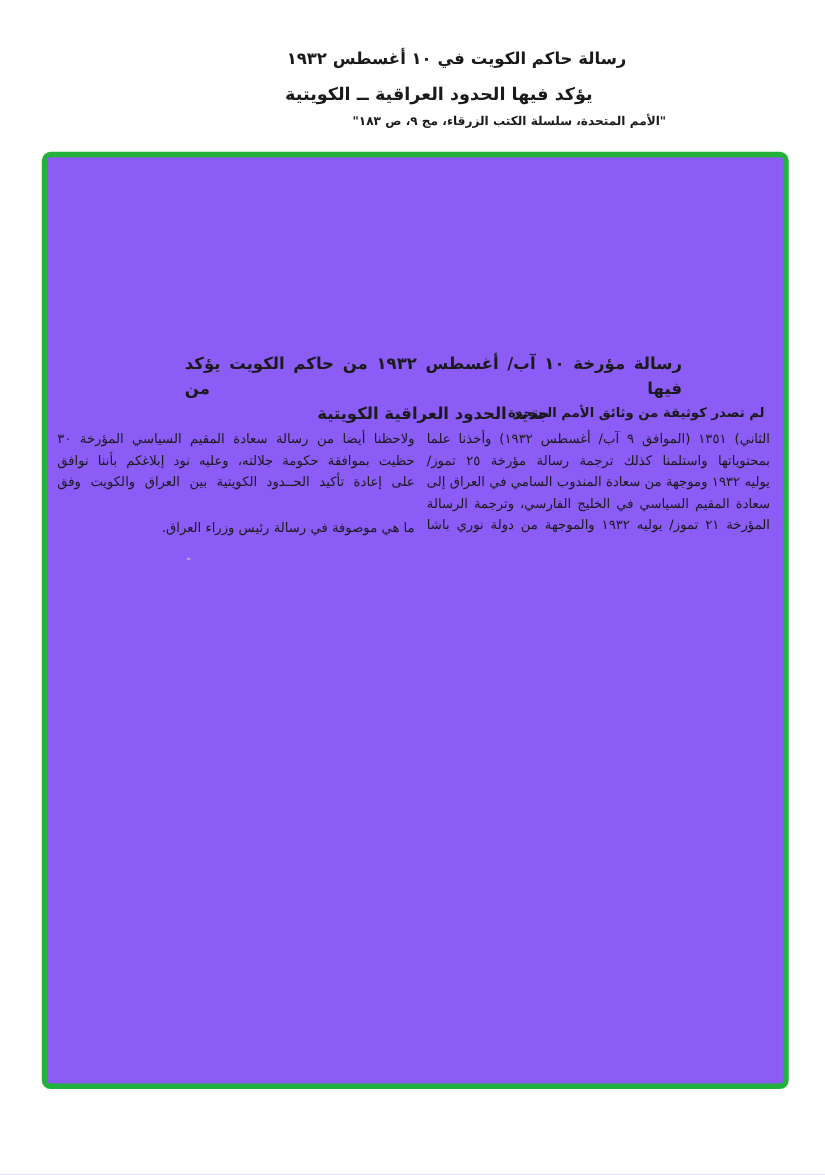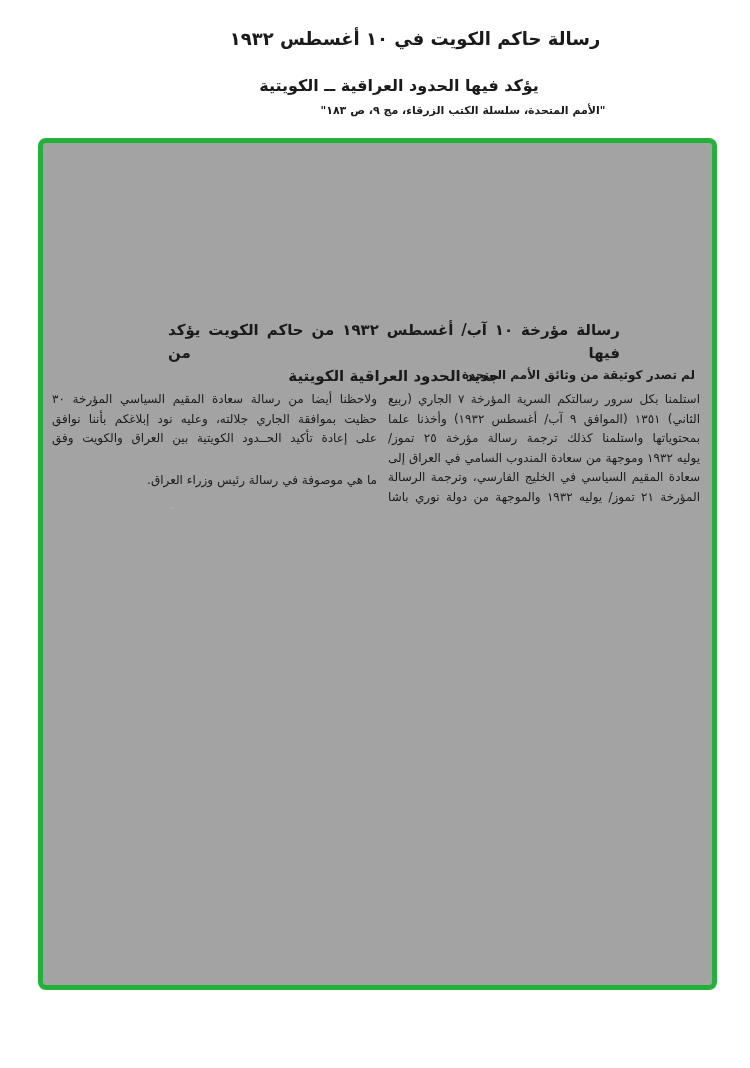--- a/index.html
+++ b/index.html
@@ -8,32 +8,32 @@
     background: #ffffff;
     font-family: "DejaVu Sans", sans-serif;
     color: #1a1a1a;
     position: relative;
     overflow: hidden;
   }
   .abs { position: absolute; }
 
   
   .hdr { direction: rtl; text-align: center; font-weight: bold; white-space: nowrap; }
-  .hdr1 { left: 80px;  top: 28px;  width: 670px; font-size: 18px; }
+  .hdr1 { left: 80px;  top: 44px;  width: 670px; font-size: 15px; }
   .hdr2 { left: 64px;  top: 76px;  width: 670px; font-size: 16px; }
   .hdr3 { left: 128px; top: 104px; width: 670px; font-size: 11px; }
 
   
   .frame {
     left: 38px; top: 138px;
     width: 679px; height: 852px;
     box-sizing: border-box;
     border: 5px solid #22b23a;
     border-radius: 8px;
-    background: #a3a3a3;
+    background: #8b5cf6;
   }
 
   
   .doc-title {
     left: 125px; top: 176px; width: 452px;
     direction: rtl;
     font-weight: bold;
     font-size: 15px;
     line-height: 23px;
   }
@@ -78,29 +78,28 @@
 <div class="abs frame" style="border-color: rgb(34, 178, 58);">
 
   <div class="abs doc-title">
     <div class="t1">رسالة مؤرخة ١٠ آب/ أغسطس ١٩٣٢ من حاكم الكويت يؤكد فيها من</div>
     <div class="t2">جديد الحدود العراقية الكويتية</div>
   </div>
 
   <div class="abs doc-subtitle">لم تصدر كوثيقة من وثائق الأمم المتحدة</div>
 
   <div class="abs col col-right">
-    <div class="bline">استلمنا بكل سرور رسالتكم السرية المؤرخة ٧ الجاري (ربيع</div>
     <div class="bline">الثاني) ١٣٥١ (الموافق ٩ آب/ أغسطس ١٩٣٢) وأخذنا علما</div>
     <div class="bline">بمحتوياتها واستلمنا كذلك ترجمة رسالة مؤرخة ٢٥ تموز/</div>
     <div class="bline">يوليه ١٩٣٢ وموجهة من سعادة المندوب السامي في العراق إلى</div>
     <div class="bline">سعادة المقيم السياسي في الخليج الفارسي، وترجمة الرسالة</div>
     <div class="bline">المؤرخة ٢١ تموز/ يوليه ١٩٣٢ والموجهة من دولة نوري باشا</div>
   </div>
 
   <div class="abs col col-left">
     <div class="bline">ولاحظنا أيضا من رسالة سعادة المقيم السياسي المؤرخة ٣٠</div>
-    <div class="bline">حظيت بموافقة الجاري جلالته، وعليه نود إبلاغكم بأننا نوافق</div>
+    <div class="bline">حظيت بموافقة حكومة جلالته، وعليه نود إبلاغكم بأننا نوافق</div>
     <div class="bline">على إعادة تأكيد الحــدود الكويتية بين العراق والكويت وفق</div>
     <div class="bline flush-right">ما هي موصوفة في رسالة رئيس وزراء العراق.</div>
   </div>
 
   <div class="abs artifact-dot"></div>
 </div>
 
 </body></html>

